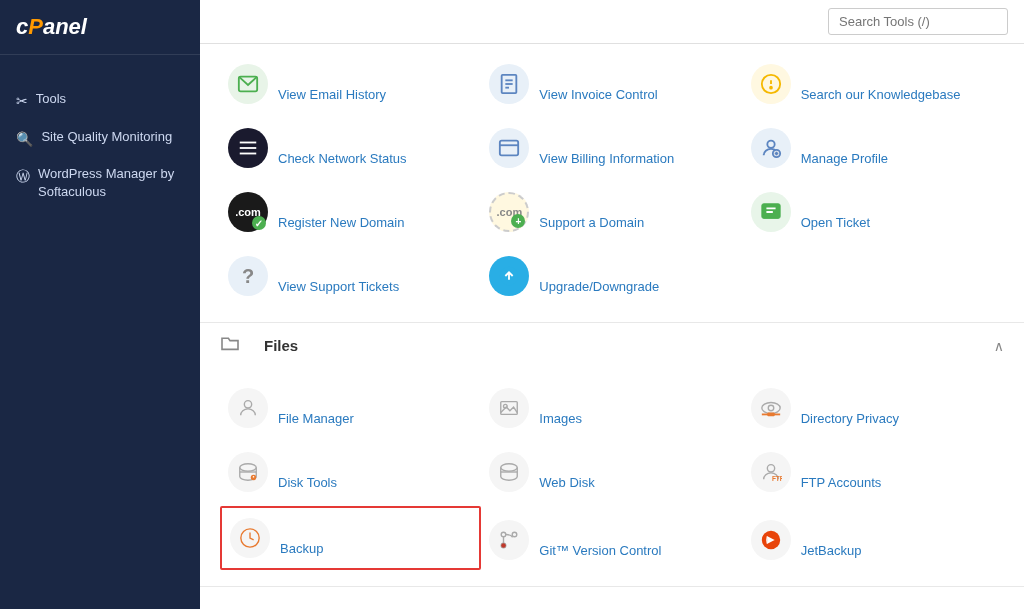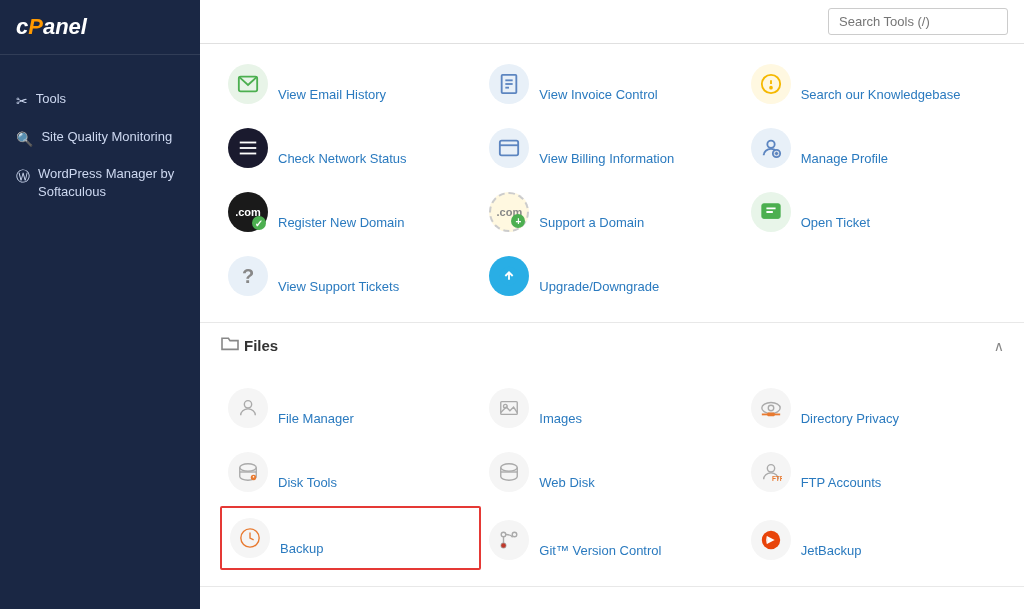--- a/index.html
+++ b/index.html
@@ -81,21 +81,21 @@
     .section-header {
       display: flex;
       align-items: center;
       padding: 12px 20px;
       cursor: pointer;
       justify-content: space-between;
     }
     .section-header-left {
       display: flex;
       align-items: center;
-      gap: 4px;
+      gap: 24px;
       font-size: 15px;
       font-weight: 600;
       color: #333;
     }
     .chevron { font-size: 14px; color: #888; }
 
     .tools-grid {
       display: grid;
       grid-template-columns: repeat(3, 1fr);
       gap: 4px 0;

